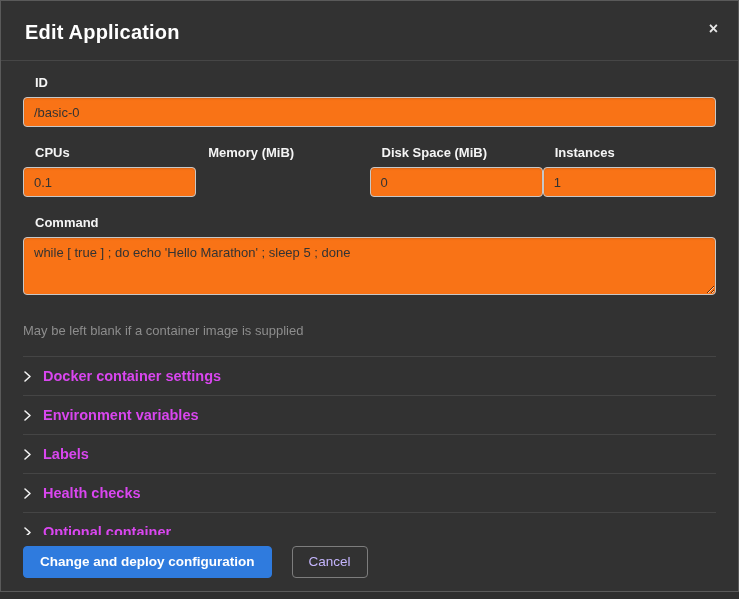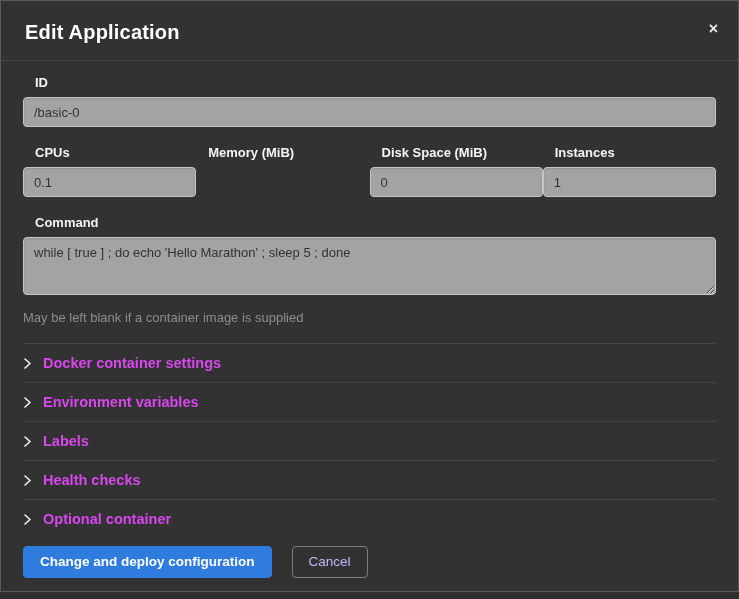--- a/index.html
+++ b/index.html
@@ -54,21 +54,21 @@
   .field label {
     display: block;
     font-size: 13px;
     font-weight: 700;
     color: #f5f5f5;
     margin-bottom: 7px;
     margin-left: 12px;
   }
   .text-input, .command-input {
     width: 100%;
-    background: #a3a3a3;
+    background: #f97316;
     border: 1px solid #c7c7c7;
     border-radius: 4px;
     font-family: "Liberation Sans", sans-serif;
     font-size: 13px;
     color: #333333;
     padding: 6px 10px;
     box-shadow: inset 0 1px 2px rgba(0,0,0,.12);
     outline: none;
   }
   .text-input { height: 30px; }
@@ -79,21 +79,21 @@
   }
   .field-row {
     display: grid;
     grid-template-columns: repeat(4, 1fr);
     margin-bottom: 18px;
   }
   .field-row .field { margin-bottom: 0; }
   .help-text {
     font-size: 13px;
     color: #8d8d8d;
-    margin-top: 11px;
+    margin-top: 24px;
   }
   
   .sections {
     margin-top: 16px;
     border-bottom: 1px solid #454545;
   }
   .section-row {
     display: flex;
     align-items: center;
     height: 39px;

